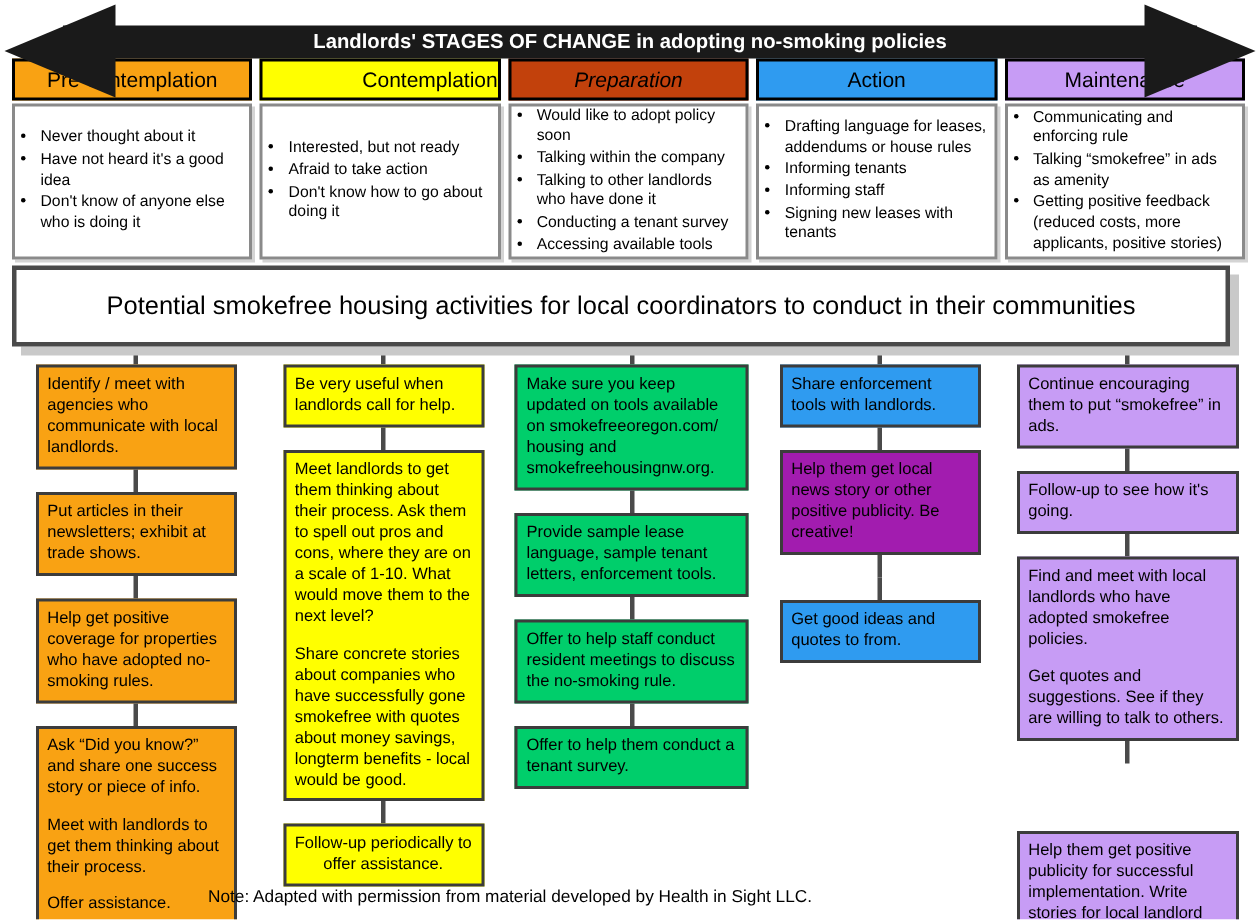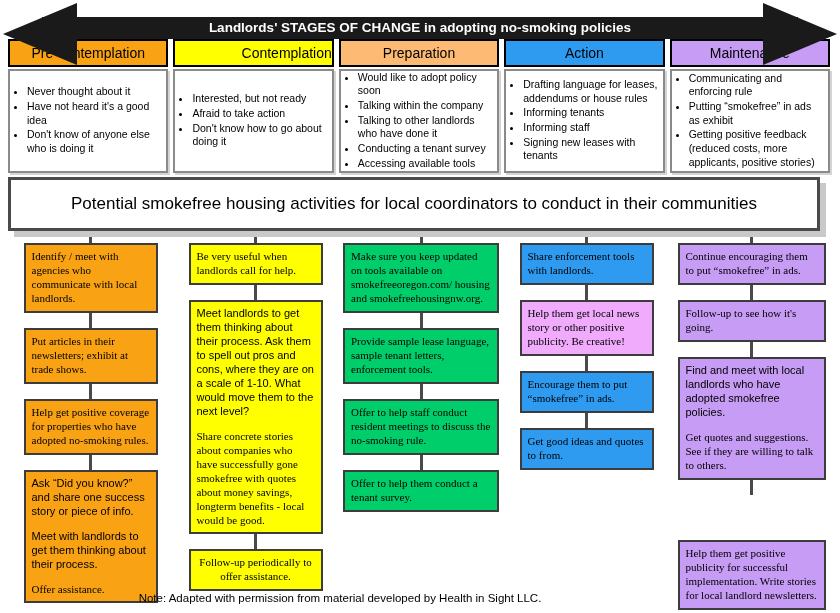--- a/index.html
+++ b/index.html
@@ -42,40 +42,40 @@
   .flow-col:nth-child(3){width:166px;}
   .stem{width:3px;height:15px;background:#4a4a4a;}
   .connector{width:3px;height:15px;background:#4a4a4a;}
   .activity-box{
     border:2px solid #3c3c3c;padding:5px 6px;font-size:11px;line-height:1.27;
     box-sizing:border-box;width:134px;
   }
   .flow-col:nth-child(3) .activity-box{width:156px;}
   .flow-col:nth-child(5) .activity-box{width:148px;}
   .activity-box p{margin:0 0 11px 0;}
-  .activity-box p:last-child{margin-bottom:0;font-family:Liberation Serif, serif;}
+  .activity-box p:last-child{margin-bottom:0;}
   .activity-box.center{text-align:center;}
   
   .footer-note{position:absolute;left:0;width:680px;top:592px;text-align:center;font-size:11.5px;}
 </style>
 </head>
 <body>
 
 <div class="page">
 
   <div class="arrow-banner">
     <div class="arrowhead left"></div>
     <div class="arrow-bar">Landlords' STAGES OF CHANGE in adopting no-smoking policies</div>
     <div class="arrowhead right"></div>
   </div>
 
   <div class="stage-header-row">
       <div class="stage-header" style="background: rgb(249, 162, 19);">Pre-contemplation</div>
       <div class="stage-header" style="background: rgb(255, 255, 0); text-align: right;">Contemplation</div>
-      <div class="stage-header" style="background: #fdba74;">Preparation</div>
+      <div class="stage-header" style="background: #c2410c; font-style: italic;">Preparation</div>
       <div class="stage-header" style="background: rgb(47, 155, 240);">Action</div>
       <div class="stage-header" style="background: rgb(199, 156, 245);">Maintenance</div>
     </div>
 
   <div class="stage-desc-row">
       <div class="stage-desc">
         <ul>
           <li>Never thought about it</li>
           <li>Have not heard it's a good idea</li>
           <li>Don't know of anyone else who is doing it</li>
@@ -101,21 +101,21 @@
         <ul>
           <li>Drafting language for leases, addendums or house rules</li>
           <li>Informing tenants</li>
           <li>Informing staff</li>
           <li>Signing new leases with tenants</li>
         </ul>
       </div>
       <div class="stage-desc">
         <ul>
           <li>Communicating and enforcing rule</li>
-          <li>Putting “smokefree” in ads as exhibit</li>
+          <li>Talking “smokefree” in ads as amenity</li>
           <li>Getting positive feedback (reduced costs, more applicants, positive stories)</li>
         </ul>
       </div>
     </div>
 
   <div class="activities-banner">Potential smokefree housing activities for local coordinators to conduct in their communities</div>
 
   <div class="flow-row">
       <div class="flow-col">
         <div class="stem"></div>
@@ -169,27 +169,24 @@
         <div class="activity-box" style="background: rgb(0, 206, 107);">
           <p>Offer to help them conduct a tenant survey.</p>
         </div>
       </div>
       <div class="flow-col">
         <div class="stem"></div>
         <div class="activity-box" style="background: rgb(47, 155, 240);">
           <p>Share enforcement tools with landlords.</p>
         </div>
         <div class="connector"></div>
-        <div class="activity-box" style="background: #f0abfc;">
+        <div class="activity-box" style="background: #a21caf;">
           <p>Help them get local news story or other positive publicity. Be creative!</p>
         </div>
         <div class="connector"></div>
-        <div class="activity-box" style="background: rgb(47, 155, 240);">
-          <p>Encourage them to put “smokefree” in ads.</p>
-        </div>
         <div class="connector"></div>
         <div class="activity-box" style="background: rgb(47, 155, 240);">
           <p>Get good ideas and quotes to from.</p>
         </div>
       </div>
       <div class="flow-col">
         <div class="stem"></div>
         <div class="activity-box" style="background: rgb(199, 156, 245);">
           <p>Continue encouraging them to put “smokefree” in ads.</p>
         </div>

